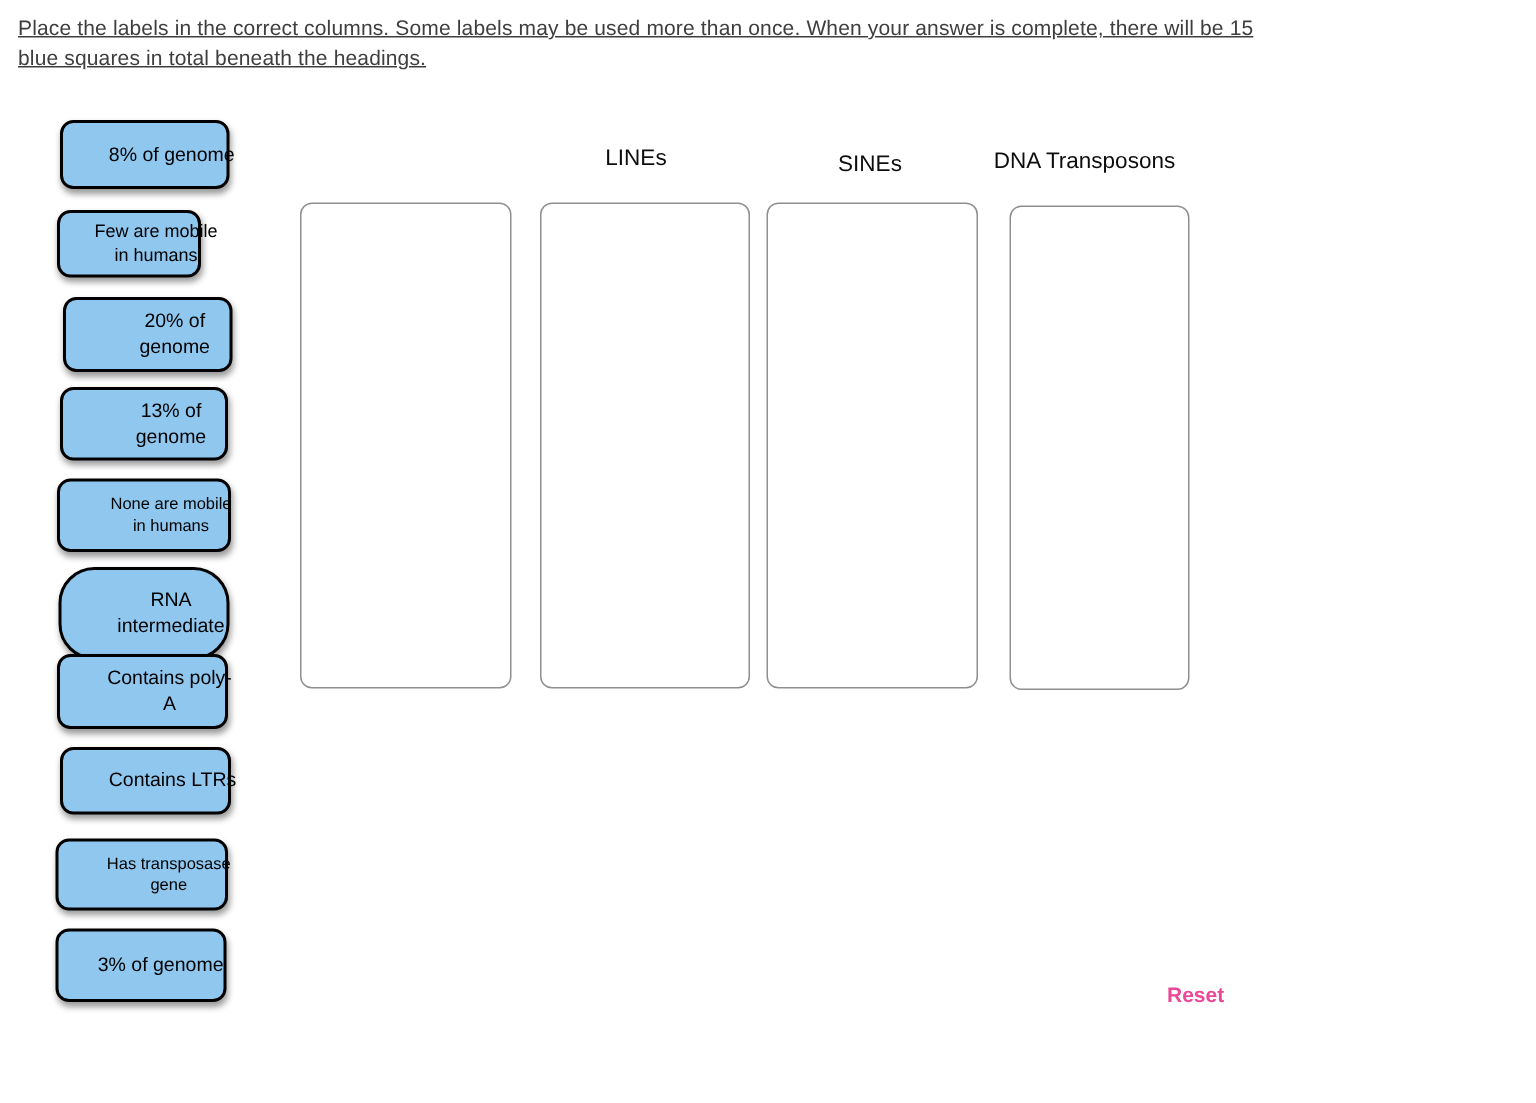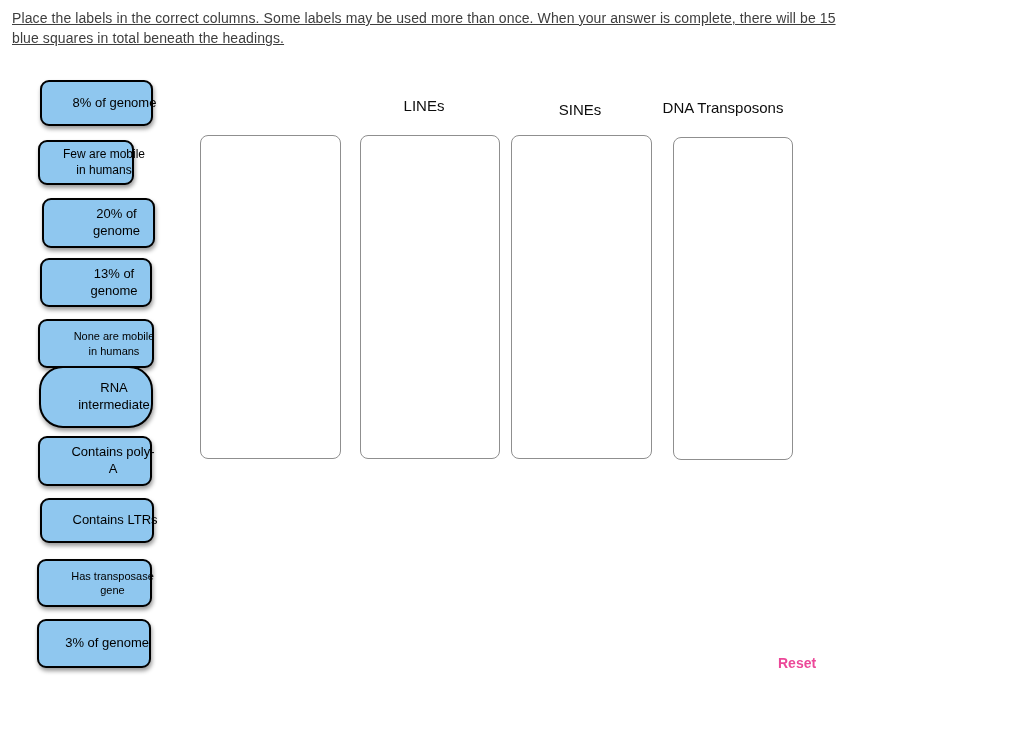--- a/index.html
+++ b/index.html
@@ -77,21 +77,21 @@
   .chip span { display: block; white-space: nowrap; }
   .t13 { font-size: 13px; }
   .t12 { font-size: 12px; }
   .t11 { font-size: 11px; }
 
   .c1  { left: 40px; top: 80px;  width: 113px; height: 46px; }
   .c2  { left: 38px; top: 140px; width: 96px; height: 45px; }
   .c3  { left: 42px; top: 198px; width: 113px; height: 50px; }
   .c4  { left: 40px; top: 258px; width: 112px; height: 49px; }
   .c5  { left: 38px; top: 319px; width: 116px; height: 49px; }
-  .c6  { left: 39px; top: 366px; width: 114px; height: 62px; border-radius: 24px; }
+  .c6  { left: 39px; top: 378px; width: 114px; height: 62px; border-radius: 24px; }
   .c7  { left: 38px; top: 436px; width: 114px; height: 50px; }
   .c8  { left: 40px; top: 498px; width: 114px; height: 45px; }
   .c9  { left: 37px; top: 559px; width: 115px; height: 48px; }
   .c10 { left: 37px; top: 619px; width: 114px; height: 49px; align-items: flex-end; }
 
   
   #reset {
     position: absolute;
     left: 778px;
     top: 655px;

